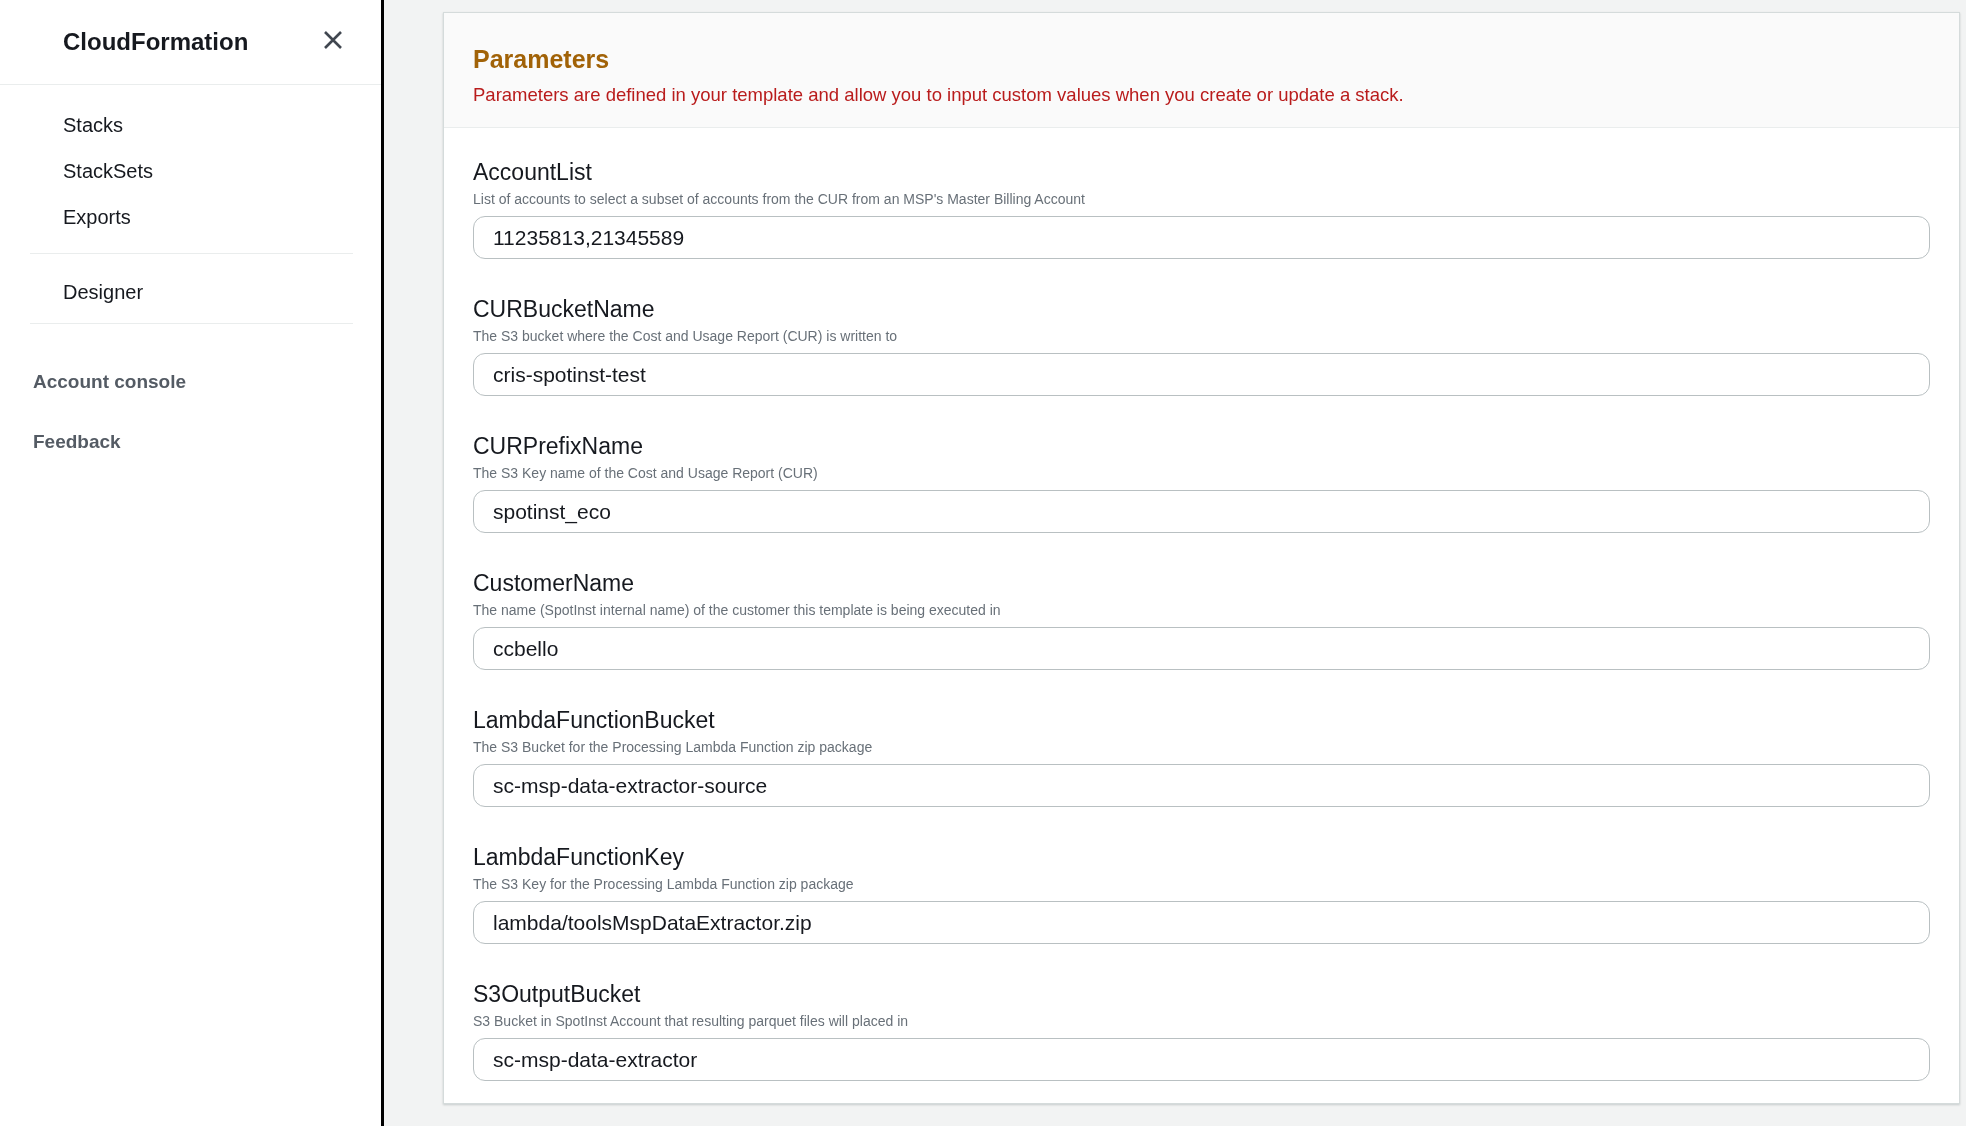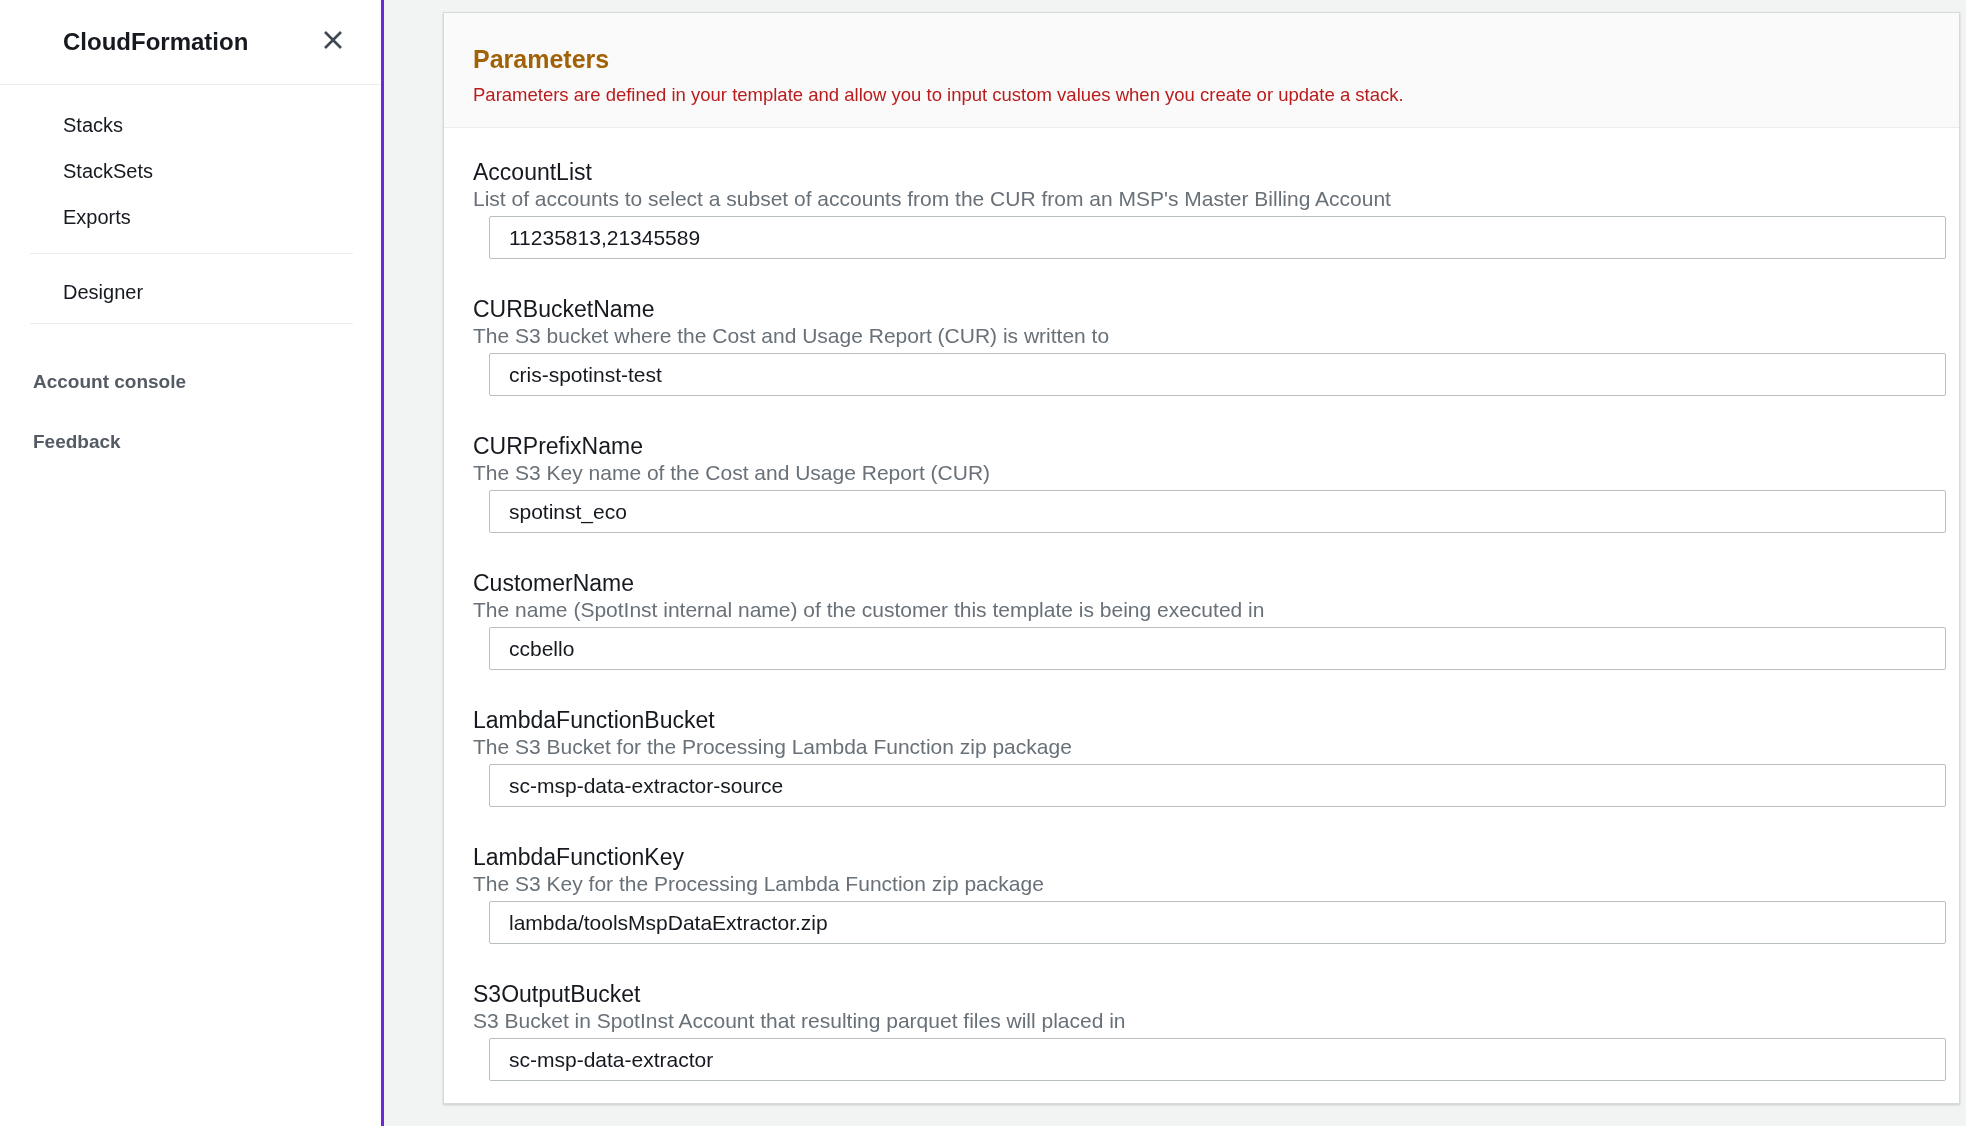--- a/index.html
+++ b/index.html
@@ -8,21 +8,21 @@
     background:#f2f3f3;
     width:1966px; height:1126px;
     overflow:hidden;
   }
   .screen { position:relative; width:1966px; height:1126px; background:#f2f3f3; }
 
   
   .sidebar {
     position:absolute; left:0; top:0; width:384px; height:1126px;
     background:#ffffff; box-sizing:border-box;
-    border-right:3px solid #6d28d9;
+    border-right:3px solid #000000;
   }
   .sidebar-header {
     height:84px; border-bottom:1px solid #eaeded;
     position:relative; display:flex; align-items:center;
   }
   .sidebar-title {
     margin-left:63px; font-size:24px; font-weight:700; color:#16191f;
   }
   .close-btn {
     position:absolute; right:30px; top:22px;
@@ -55,27 +55,27 @@
     background:#fafafa; border-bottom:1px solid #eaeded;
     padding:31px 29px 0 29px;
   }
   .card-title { margin:0 0 10px 0; font-size:25px; font-weight:700; color:#a16207; line-height:30px; }
   .card-desc  { margin:0; font-size:18.5px; color:#b91c1c; line-height:22px; }
   .card-body  { padding:32px 29px 22px 29px; }
 
   .field { margin-bottom:38px; }
   .field:last-child { margin-bottom:0; }
   .field-label { font-size:23px; color:#16191f; line-height:24px; margin-bottom:4px; }
-  .field-desc  { font-size:21px; color:#687078; line-height:22px; margin-bottom:6px; }
+  .field-desc  { font-size:14px; color:#687078; line-height:22px; margin-bottom:6px; }
   .field-input {
     display:block; width:100%; box-sizing:border-box;
     height:43px; background:#ffffff;
-    border:1px solid #b9c0c2; border-radius:2px;
+    border:1px solid #b9c0c2; border-radius:12px;
     padding:0 19px; font-family:"Liberation Sans", sans-serif;
-    font-size:21px; color:#16191f;margin-left:16px;
+    font-size:21px; color:#16191f;
   }
 </style>
 </head>
 <body>
 
 <div class="screen">
 
   <aside class="sidebar">
     <div class="sidebar-header">
       <span class="sidebar-title">CloudFormation</span>

